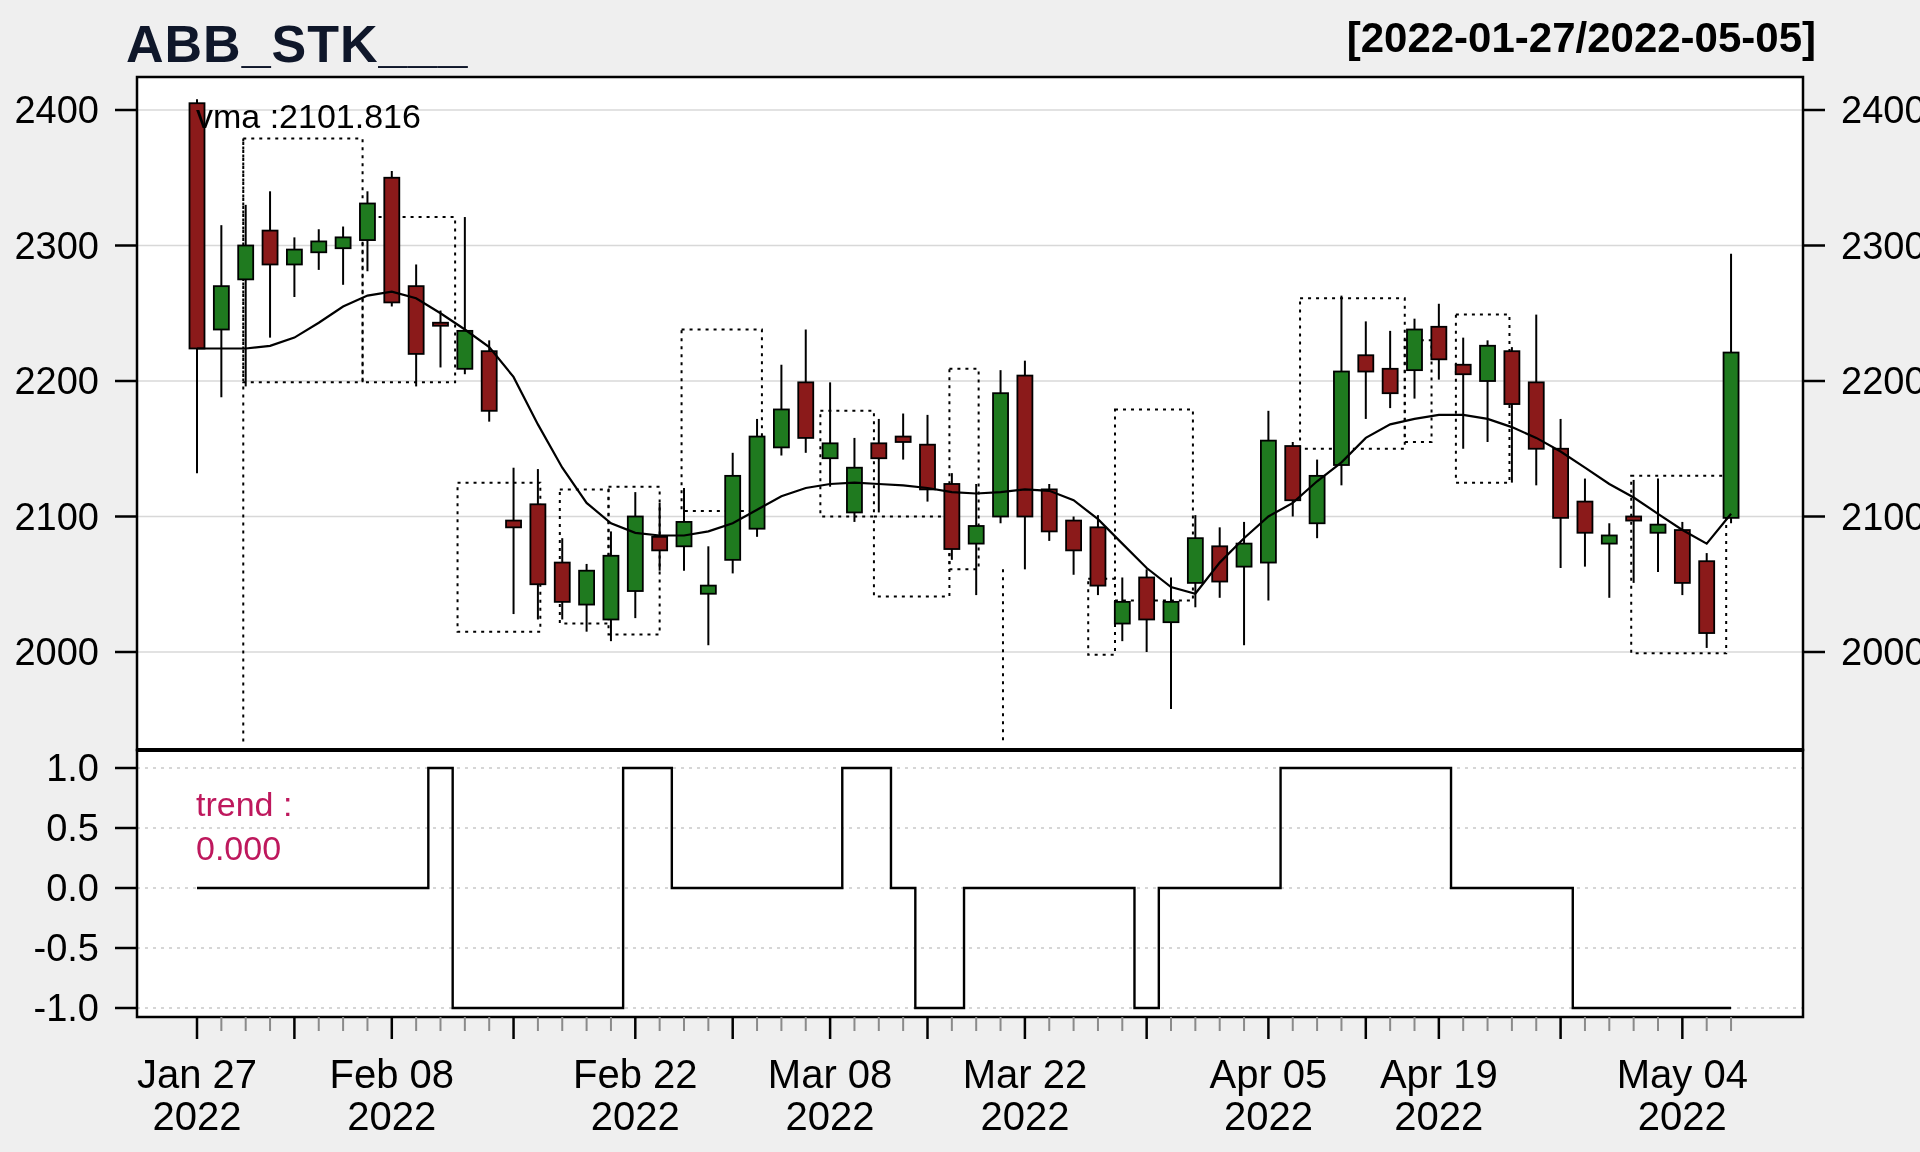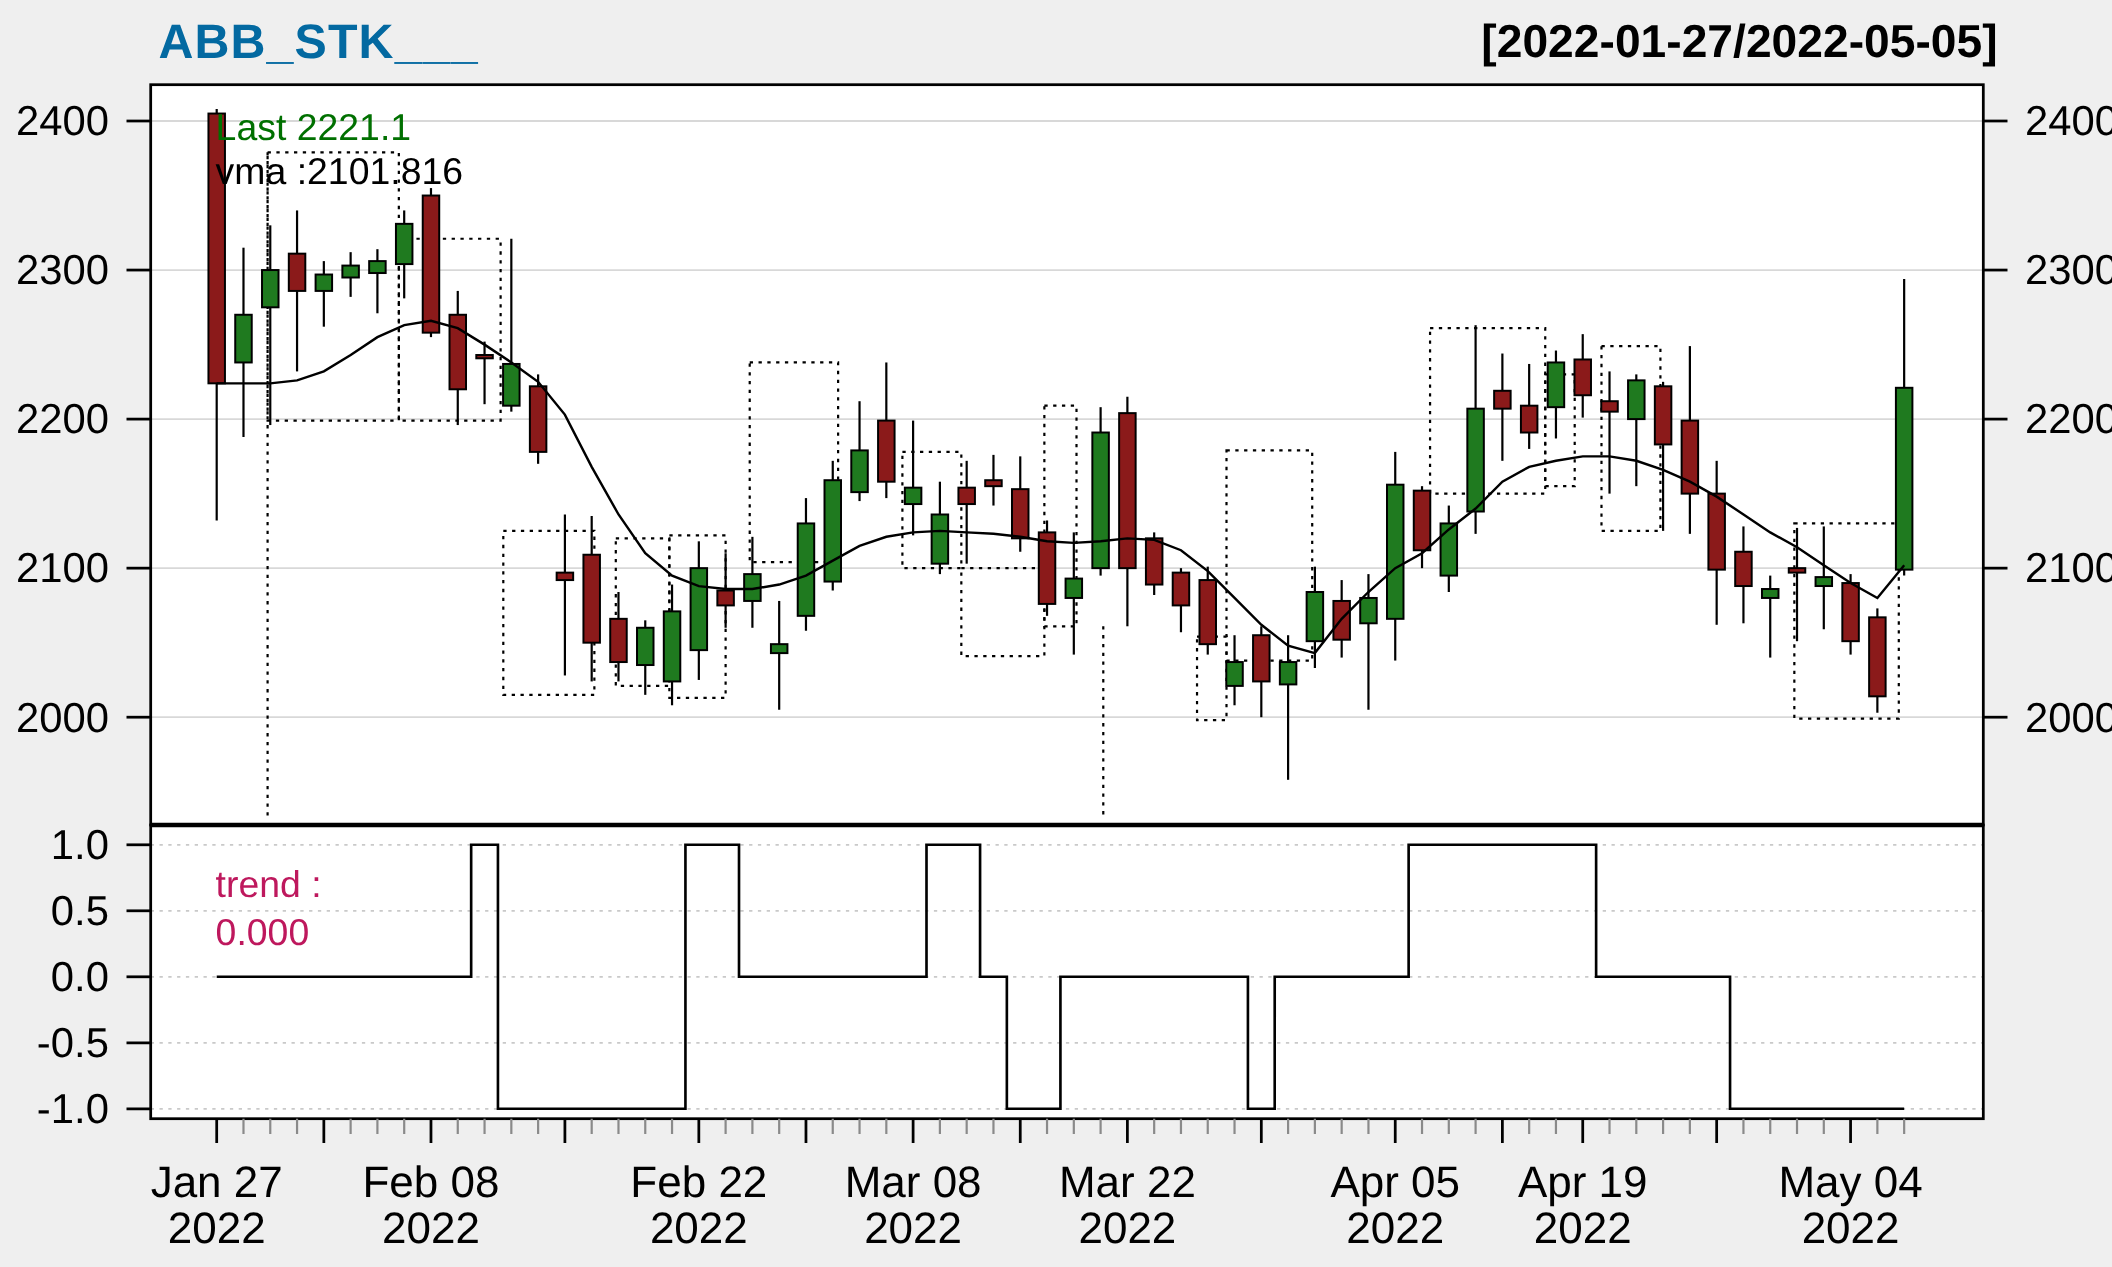--- a/index.html
+++ b/index.html
@@ -4,22 +4,22 @@
 <style>
   html,body{margin:0;padding:0;}
   body{
     width:1920px;height:1152px;
     background:#efefef;
     font-family:"Liberation Sans", sans-serif;
     position:relative;overflow:hidden;
   }
   .abs{position:absolute;}
   #chart-title{
-    left:144px;top:14px;
-    font-size:44px;font-weight:bold;color:#0369a1;
+    left:126px;top:14px;
+    font-size:52px;font-weight:bold;color:#0f172a;
     letter-spacing:1px;
   }
   #range-label{
     right:104px;top:14px;
     font-size:42px;font-weight:bold;color:#000;margin-left:16px;
   }
   #legend{
     left:196px;top:96px;line-height:40px;font-size:34px;
   }
   #legend .last-line{color:#007000;}
@@ -304,20 +304,19 @@
     <text x="1438.8500000000001" y="1088" font-size="40" text-anchor="middle" fill="#000000" font-family="&quot;Liberation Sans&quot;, sans-serif" font-weight="normal">Apr 19</text>
     <text x="1438.8500000000001" y="1130" font-size="40" text-anchor="middle" fill="#000000" font-family="&quot;Liberation Sans&quot;, sans-serif" font-weight="normal">2022</text>
     <text x="1682.3500000000001" y="1088" font-size="40" text-anchor="middle" fill="#000000" font-family="&quot;Liberation Sans&quot;, sans-serif" font-weight="normal">May 04</text>
     <text x="1682.3500000000001" y="1130" font-size="40" text-anchor="middle" fill="#000000" font-family="&quot;Liberation Sans&quot;, sans-serif" font-weight="normal">2022</text>
   </svg>
 
 <div class="abs" id="chart-title">ABB_STK___</div>
 <div class="abs" id="range-label">[2022-01-27/2022-05-05]</div>
 
 <div class="abs" id="legend">
-  <div class="last-line">Last 2221.1</div>
   <div class="vma-line">vma :2101.816</div>
 </div>
 
 <div class="abs" id="trend-label">
   <div>trend :</div>
   <div>0.000</div>
 </div>
 
 </body></html>

